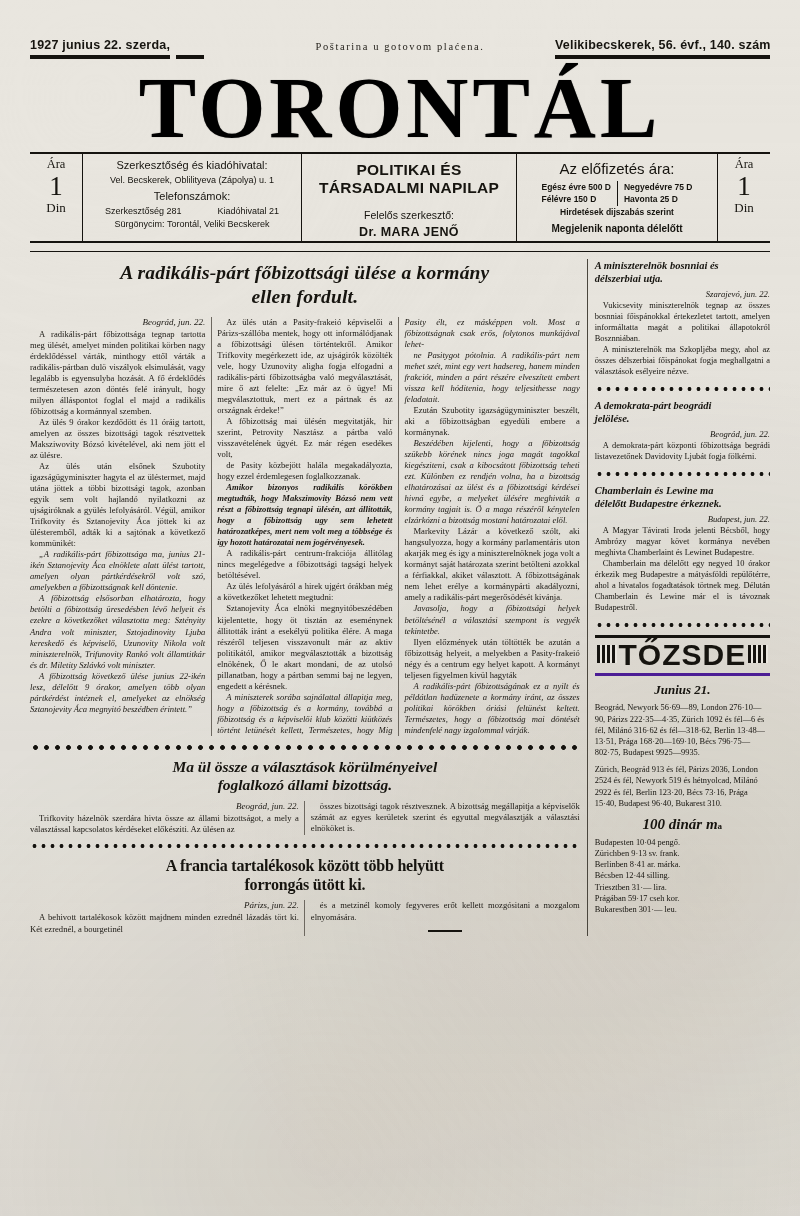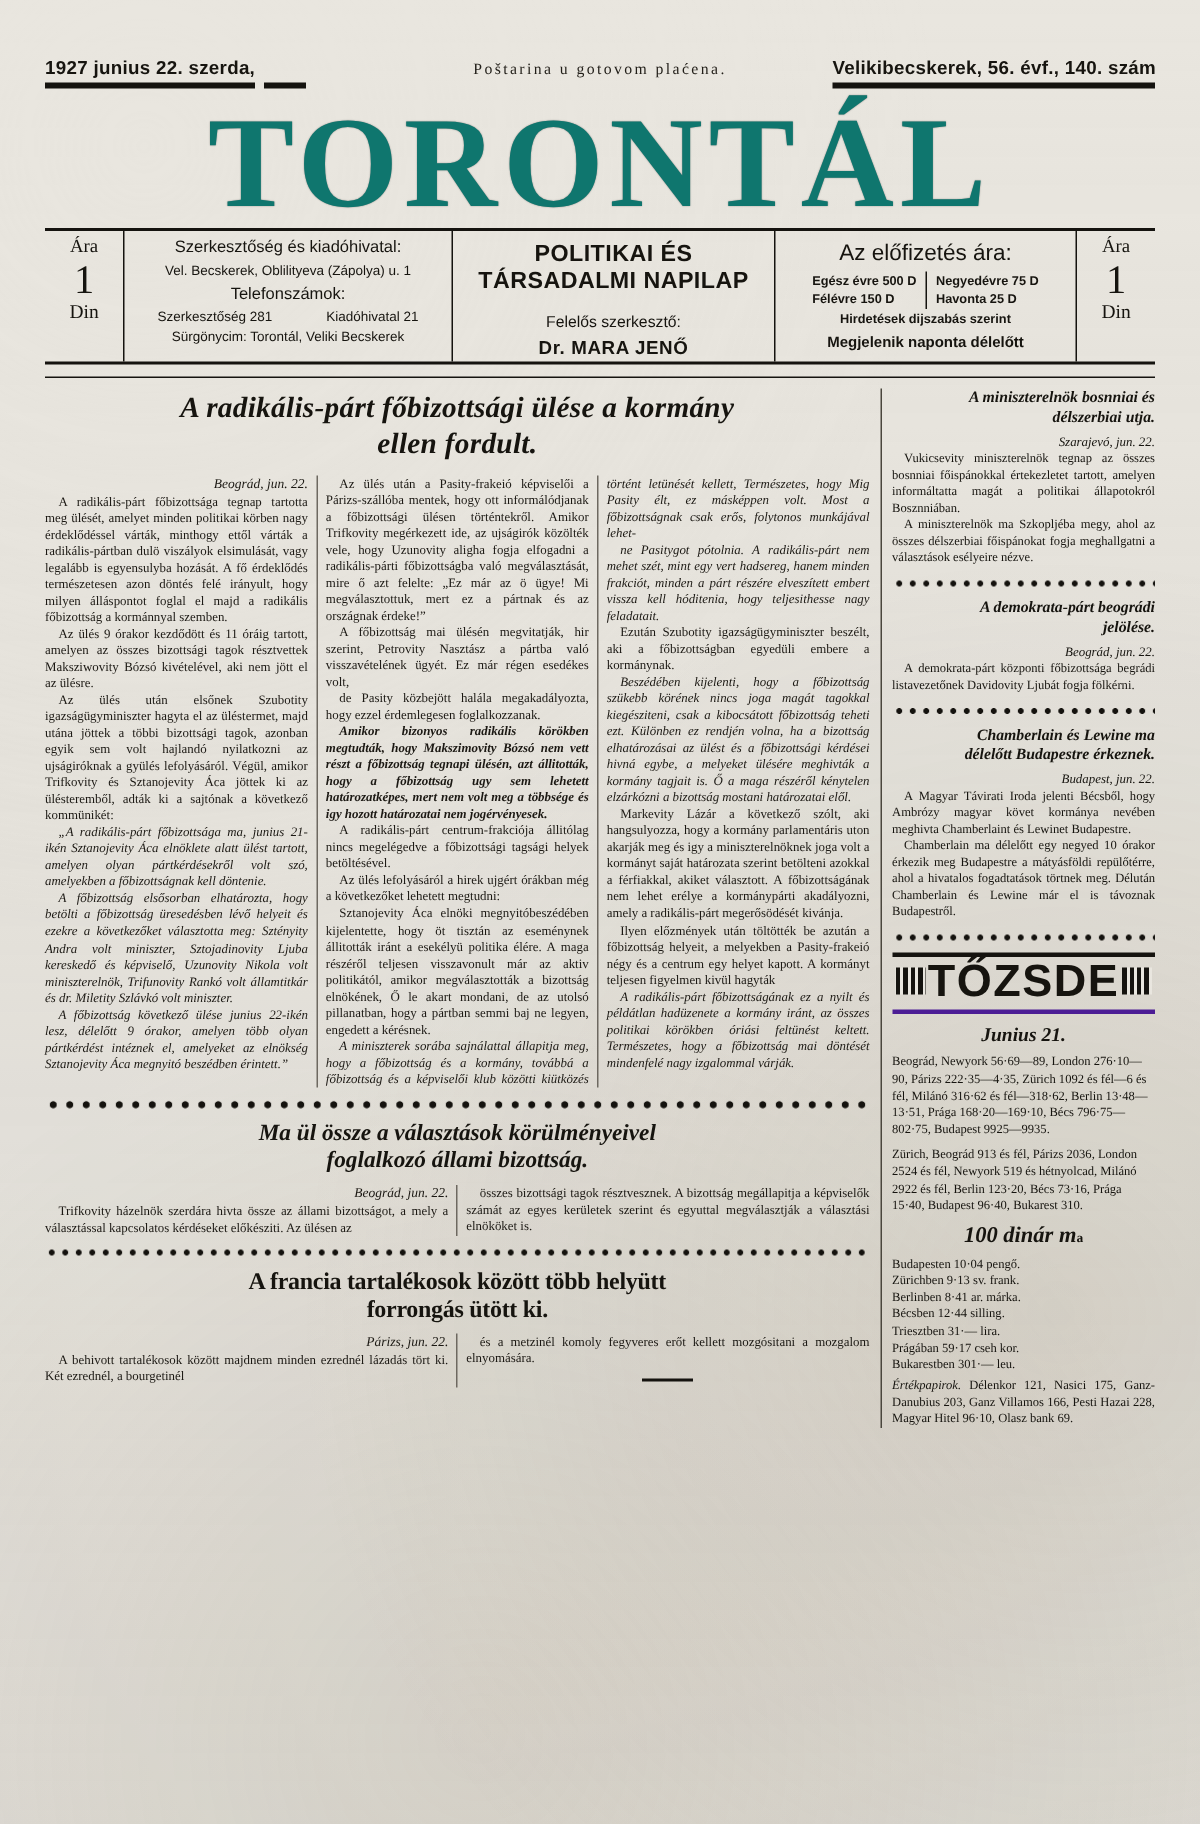--- a/index.html
+++ b/index.html
@@ -71,21 +71,21 @@
 
   
   .masthead {
     text-align: center;
     font-family: "Liberation Serif", "DejaVu Serif", serif;
     font-weight: bold;
     font-size: 86px;
     line-height: .92;
     letter-spacing: 4px;
     margin: 10px 0 4px;
-    color: #0f766e;
+    color: #000000;
     text-shadow: 0 0 1px rgba(0,0,0,.45);
   }
 
   
   .infobar {
     border-top: 2px solid #15130f;
     border-bottom: 2px solid #15130f;
     display: flex;
     align-items: stretch;
     margin-top: 2px;
@@ -220,21 +220,21 @@
   }
   .sub-head.upright {
     font-style: normal;
     font-family: Liberation Serif, serif;
     font-size: 16px;
     letter-spacing: -.2px;
   }
 
   
   .side-head {
-    text-align: right;
+    text-align: left;
     font-style: italic;
     font-weight: bold;
     font-size: 10.5px;
     line-height: 1.25;
     margin: 0 0 4px;
   }
   p.side {
     margin: 0;
     text-indent: 8px;
     font-size: 8.4px;
@@ -416,20 +416,21 @@
         <p class="art em">Amikor bizonyos radikális körökben megtudták, hogy Makszimovity Bózsó nem vett részt a főbizottság tegnapi ülésén, azt állitották, hogy a főbizottság ugy sem lehetett határozatképes, mert nem volt meg a többsége és igy hozott határozatai nem jogérvényesek.</p>
         <p class="art">A radikális-párt centrum-frakciója állitólag nincs megelégedve a főbizottsági tagsági helyek betöltésével.</p>
         <p class="art">Az ülés lefolyásáról a hirek ujgért órákban még a következőket lehetett megtudni:</p>
         <p class="art">Sztanojevity Áca elnöki megnyitóbeszédében kijelentette, hogy öt tisztán az eseménynek állitották iránt a esekélyü politika élére. A maga részéről teljesen visszavonult már az aktiv politikától, amikor megválasztották a bizottság elnökének, Ő le akart mondani, de az utolsó pillanatban, hogy a pártban semmi baj ne legyen, engedett a kérésnek.</p>
         <p class="art i">A miniszterek sorába sajnálattal állapitja meg, hogy a főbizottság és a kormány, továbbá a főbizottság és a képviselői klub közötti kiütközés történt letünését kellett, Természetes, hogy Mig Pasity élt, ez másképpen volt. Most a főbizottságnak csak erős, folytonos munkájával lehet-</p>
 
         <p class="art i">ne Pasitygot pótolnia. A radikális-párt nem mehet szét, mint egy vert hadsereg, hanem minden frakciót, minden a párt részére elveszített embert vissza kell hóditenia, hogy teljesithesse nagy feladatait.</p>
         <p class="art">Ezután Szubotity igazságügyminiszter beszélt, aki a főbizottságban egyedüli embere a kormánynak.</p>
         <p class="art i">Beszédében kijelenti, hogy a főbizottság szükebb körének nincs joga magát tagokkal kiegésziteni, csak a kibocsátott főbizottság teheti ezt. Különben ez rendjén volna, ha a bizottság elhatározásai az ülést és a főbizottsági kérdései hivná egybe, a melyeket ülésére meghivták a kormány tagjait is. Ő a maga részéről kénytelen elzárkózni a bizottság mostani határozatai elől.</p>
         <p class="art">Markevity Lázár a következő szólt, aki hangsulyozza, hogy a kormány parlamentáris uton akarják meg és igy a miniszterelnöknek joga volt a kormányt saját határozata szerint betölteni azokkal a férfiakkal, akiket választott. A főbizottságának nem lehet erélye a kormánypárti akadályozni, amely a radikális-párt megerősödését kivánja.</p>
+        <p class="art i">Javasolja, hogy a főbizottsági helyek betöltésénél a választási szempont is vegyék tekintetbe.</p>
         <p class="art">Ilyen előzmények után töltötték be azután a főbizottság helyeit, a melyekben a Pasity-frakeió négy és a centrum egy helyet kapott. A kormányt teljesen figyelmen kivül hagyták</p>
         <p class="art i">A radikális-párt főbizottságának ez a nyilt és példátlan hadüzenete a kormány iránt, az összes politikai körökben óriási feltünést keltett. Természetes, hogy a főbizottság mai döntését mindenfelé nagy izgalommal várják.</p>
       </div>
 
       <div class="ornament"></div>
 
       <div class="sub-head">
         <div>Ma ül össze a választások körülményeivel</div>
         <div>foglalkozó állami bizottság.</div>
       </div>
@@ -502,21 +503,17 @@
       </div>
 
       <p class="quote">Budapesten 10·04 pengő.</p>
       <p class="quote">Zürichben 9·13 sv. frank.</p>
       <p class="quote">Berlinben 8·41 ar. márka.</p>
       <p class="quote">Bécsben 12·44 silling.</p>
       <p class="quote">Triesztben 31·— lira.</p>
       <p class="quote">Prágában 59·17 cseh kor.</p>
       <p class="quote">Bukarestben 301·— leu.</p>
 
-      <p class="quote" style="margin-top:3px; text-align:justify">
-        <span class="it">Értékpapirok.</span>
-        <span>Délenkor 121, Nasici 175, Ganz-Danubius 203, Ganz Villamos 166, Pesti Hazai 228, Magyar Hitel 96·10, Olasz bank 69.</span>
-      </p>
     </div>
 
   </div>
 </div>
 </div>
 
 </body></html>

